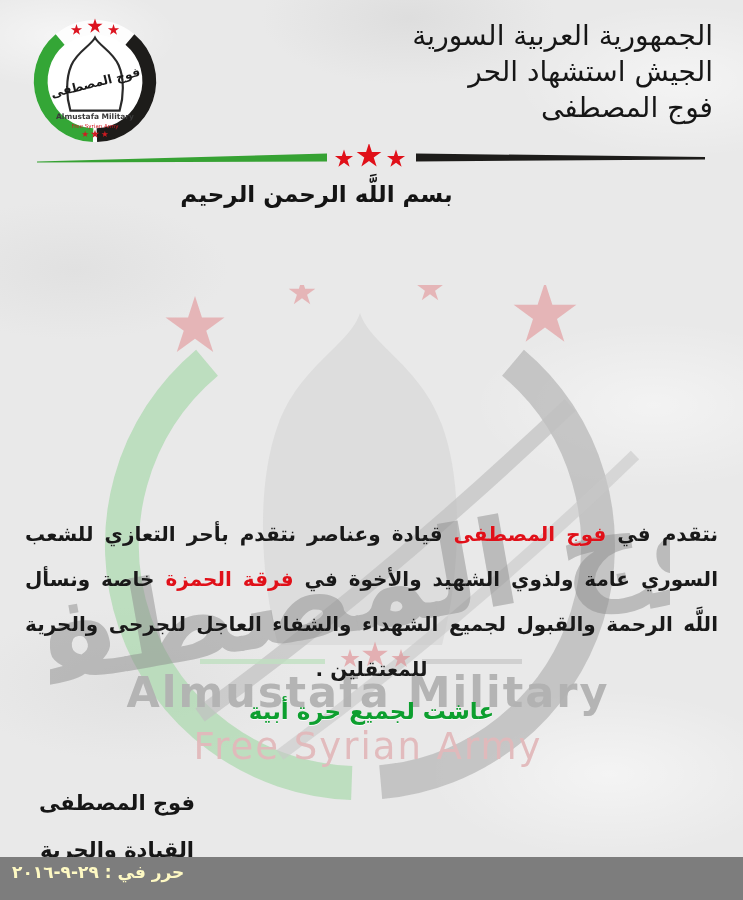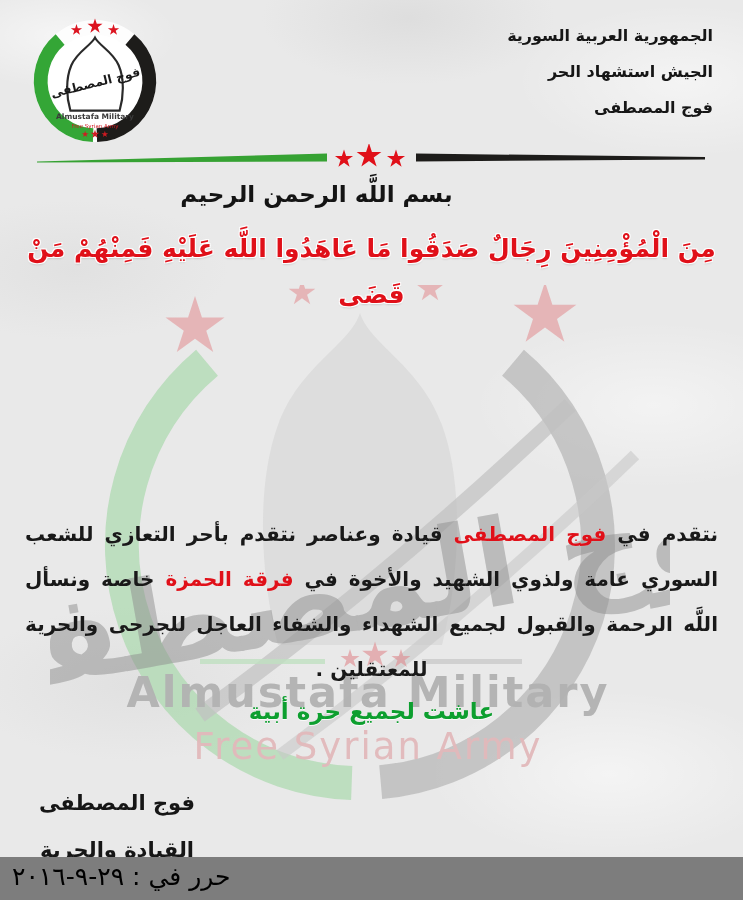--- a/index.html
+++ b/index.html
@@ -16,21 +16,21 @@
       radial-gradient(ellipse 220px 100px at 10% 30%,rgba(213,213,213,.4),  rgba(213,213,213,0) 70%),
       radial-gradient(ellipse 260px 120px at 88% 45%,rgba(255,255,255,.45), rgba(255,255,255,0) 70%),
       radial-gradient(ellipse 240px 110px at 18% 76%,rgba(212,212,212,.4),  rgba(212,212,212,0) 70%),
       radial-gradient(ellipse 260px 120px at 82% 86%,rgba(255,255,255,.5),  rgba(255,255,255,0) 70%);
     direction:rtl;
   }
   .abs{position:absolute;}
   
   .org-header{
     top:18px; right:30px; text-align:right;
-    font-weight:bold; font-size:16px; line-height:36px; color:#161616;
+    font-weight:normal; font-size:28px; line-height:36px; color:#161616;
   }
   
   .divider{ top:144px; left:37px; }
   
   .basmala{
     top:181px; left:0; width:633px; text-align:center;
     font-size:23px; font-weight:bold; color:#141414;
   }
   
   .verse{
@@ -61,21 +61,21 @@
     top:780px; left:22px; width:190px; text-align:center;
     font-size:21px; font-weight:bold; color:#161616; line-height:47px;
   }
   
   .footer-bar{
     bottom:0; left:0; width:743px; height:43px;
     background:#7d7d7d;
   }
   .footer-date{
     position:absolute; left:12px; top:5px;
-    color:#000000; font-size:25px; font-weight:normal;
+    color:#fef9c3; font-size:17px; font-weight:bold;
     direction:rtl; white-space:nowrap;
   }
   svg text{ font-family:"DejaVu Sans",sans-serif; }
 </style>
 </head>
 <body>
 
 <div class="page">
 
   <svg class="abs" style="left:50px; top:285px;" width="620" height="520" viewBox="0 0 620 520" aria-hidden="true">
@@ -143,21 +143,20 @@
     <g fill="#e01019">
       <polygon transform="translate(307,15) scale(0.95)" points="0,-10 2.245,-3.09 9.511,-3.09 3.633,1.18 5.878,8.09 0,3.82 -5.878,8.09 -3.633,1.18 -9.511,-3.09 -2.245,-3.09"></polygon>
       <polygon transform="translate(332,12) scale(1.3)" points="0,-10 2.245,-3.09 9.511,-3.09 3.633,1.18 5.878,8.09 0,3.82 -5.878,8.09 -3.633,1.18 -9.511,-3.09 -2.245,-3.09"></polygon>
       <polygon transform="translate(359,15) scale(0.95)" points="0,-10 2.245,-3.09 9.511,-3.09 3.633,1.18 5.878,8.09 0,3.82 -5.878,8.09 -3.633,1.18 -9.511,-3.09 -2.245,-3.09"></polygon>
     </g>
   </svg>
 
   <div class="abs basmala">بسم اللَّه الرحمن الرحيم</div>
 
   <div class="abs verse">
-    <div>مِنَ الْمُؤْمِنِينَ رِجَالٌ صَدَقُوا مَا عَاهَدُوا اللَّه عَلَيْهِ فَمِنْهُمْ مَنْ قَضَى</div>
   </div>
 
 
   <p class="abs para para2"><span>نتقدم في </span><span class="red-hl">فوج المصطفى</span><span> قيادة وعناصر نتقدم بأحر التعازي للشعب السوري عامة ولذوي الشهيد والأخوة في </span><span class="red-hl">فرقة الحمزة</span><span>  خاصة ونسأل اللَّه الرحمة والقبول لجميع الشهداء والشفاء العاجل للجرحى والحرية للمعتقلين .</span></p>
 
   <div class="abs slogan">عاشت لجميع حرة أبية</div>
 
   <div class="abs signature">
     <div>فوج المصطفى</div>
     <div>القيادة والحرية</div>

